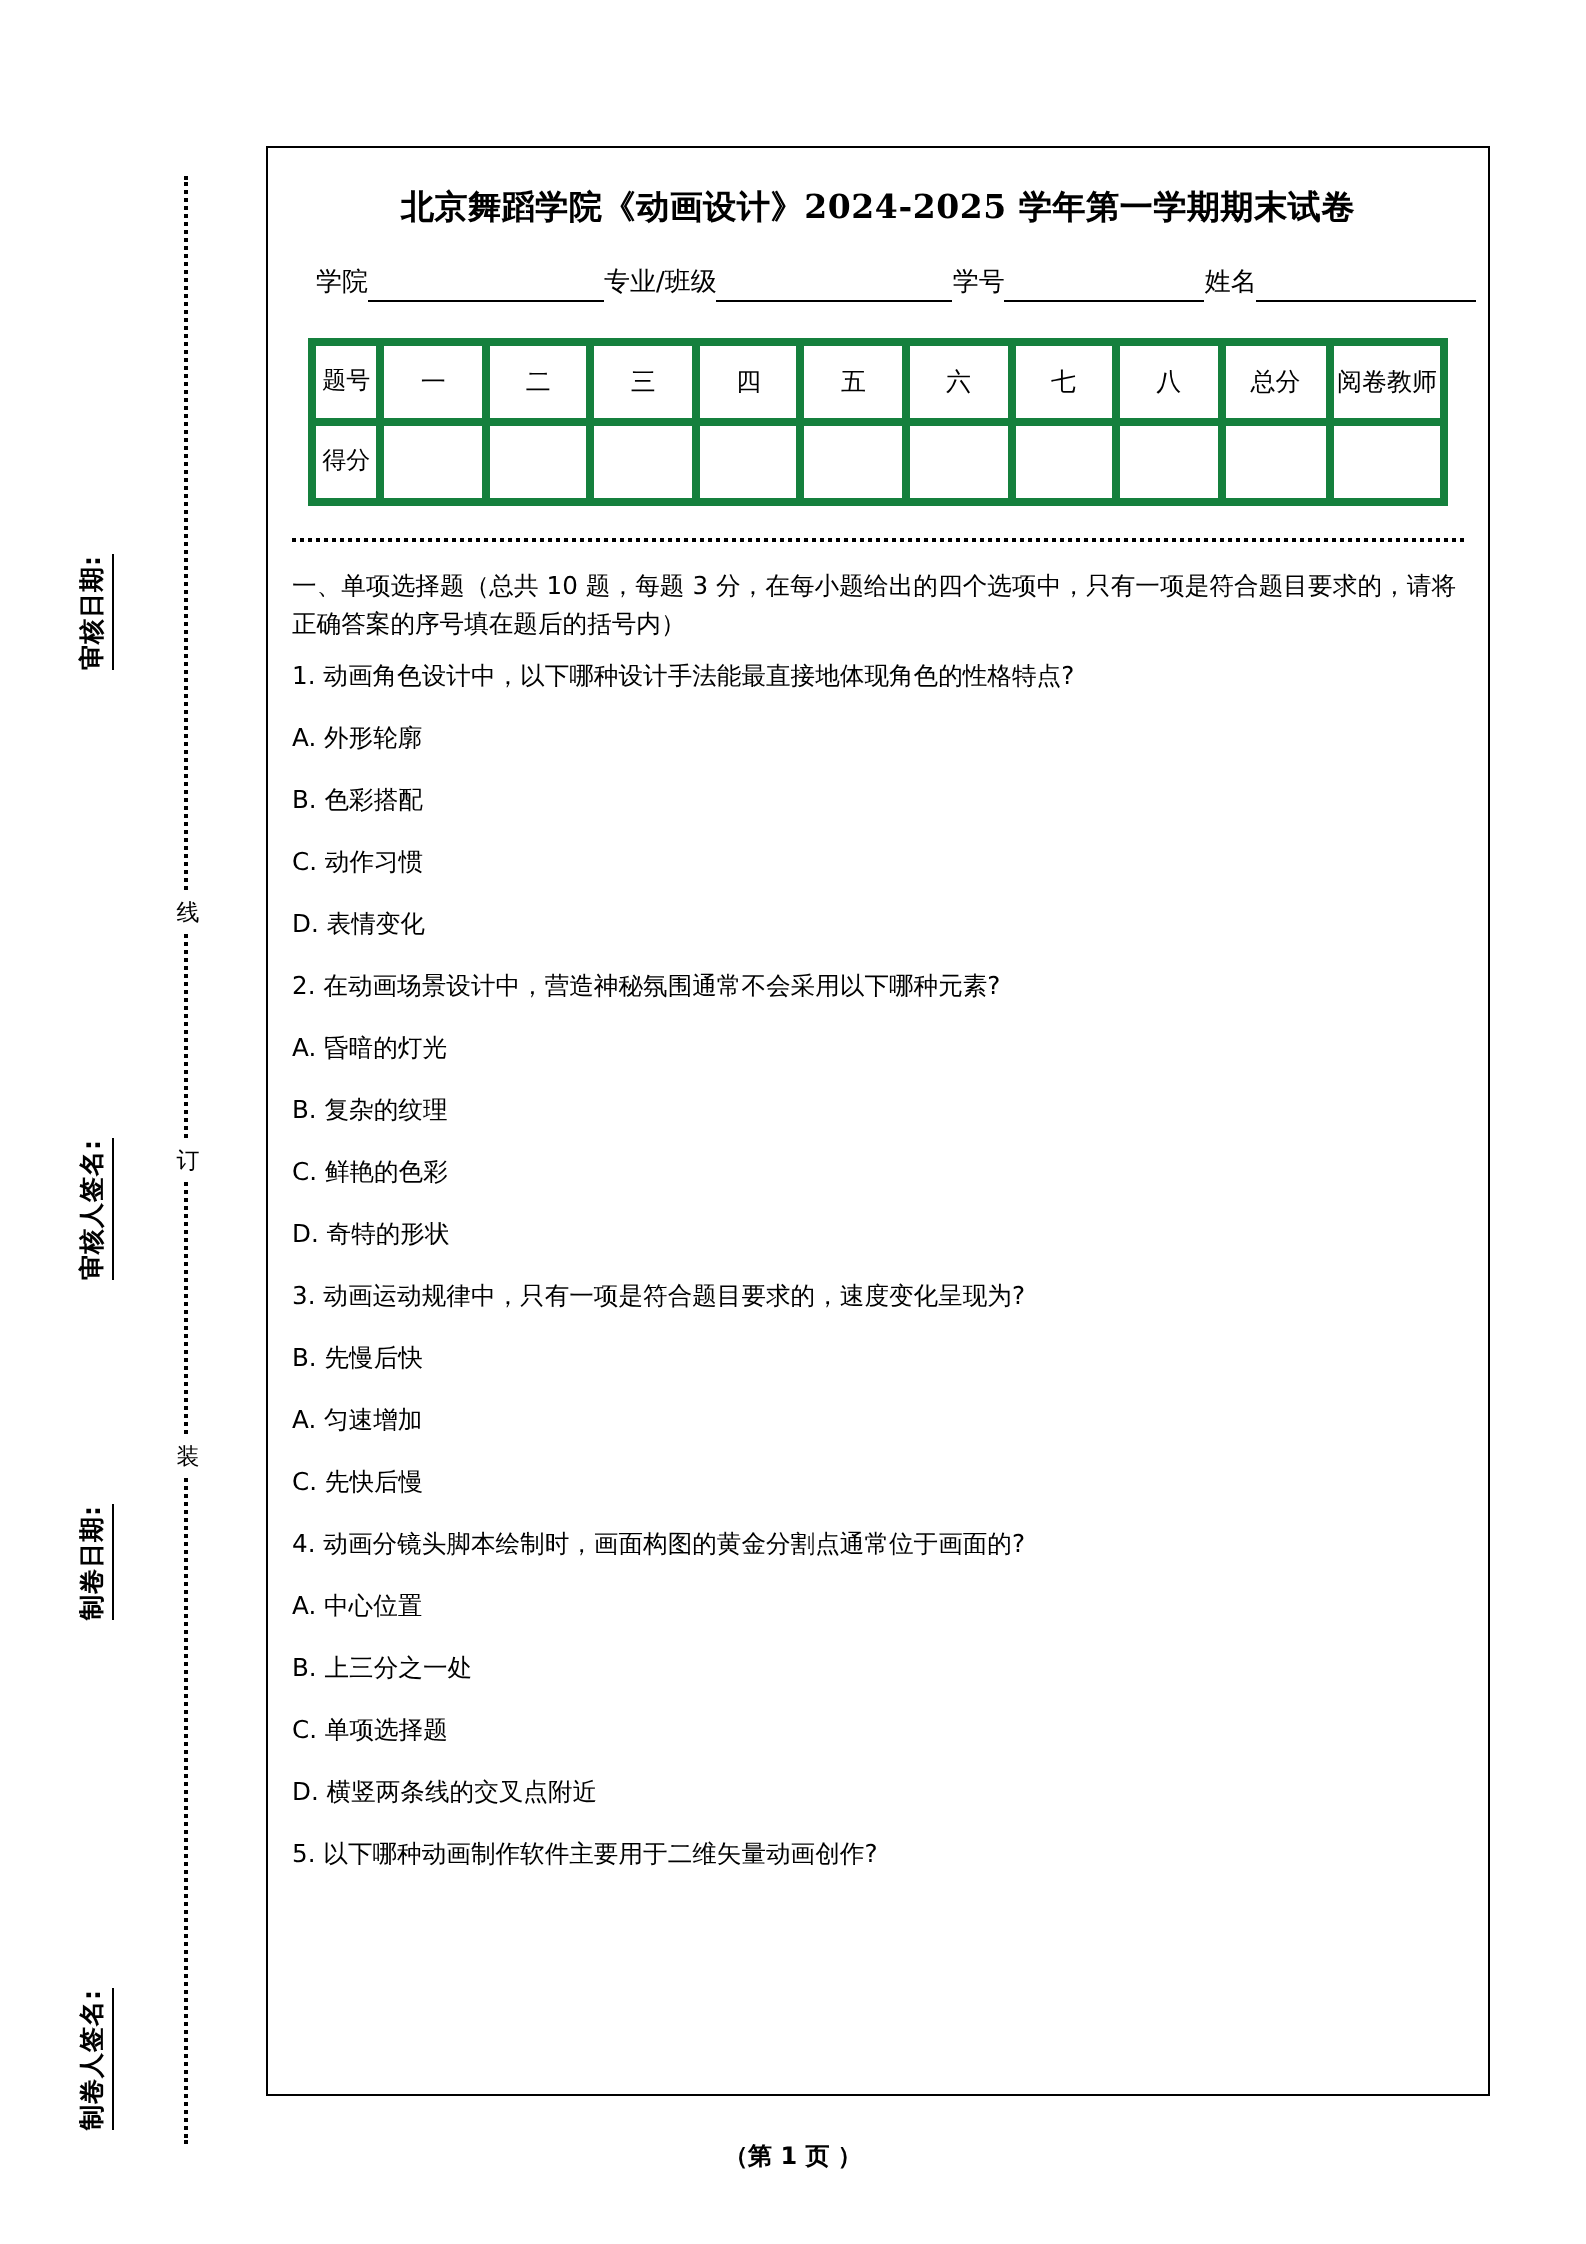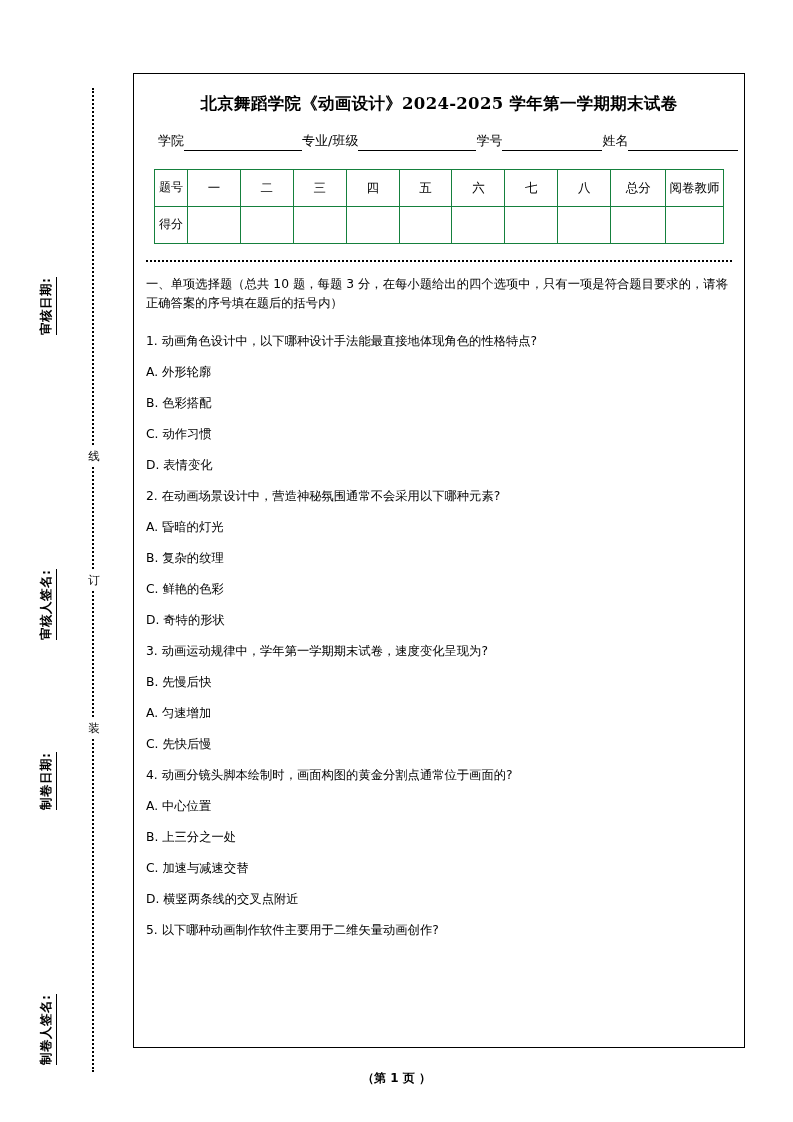--- a/index.html
+++ b/index.html
@@ -96,21 +96,21 @@
   .b4 { width: 110px; }
 
   
   #score-table {
     margin: 18px auto 0 auto;
     border-collapse: collapse;
     width: 570px;
     font-family: "DejaVu Sans", "Liberation Sans", sans-serif;
   }
   #score-table td {
-    border: 1px solid #15803d;
+    border: 4px solid #15803d;
     text-align: center;
     vertical-align: middle;
     font-size: 12.5px;
     height: 34px;
   }
   #score-table td.stub { width: 30px; line-height: 1.1; font-size: 12px; }
   #score-table td.num { width: 50px; }
   #score-table td.total { width: 52px; }
   #score-table td.teacher { width: 55px; line-height: 1.15; }
 
@@ -121,21 +121,21 @@
   }
 
   
   #content {
     margin: 13px 16px 0 12px;
     font-size: 12.3px;
     font-family: "DejaVu Sans", "Liberation Sans", sans-serif;
     line-height: 1.55;
   }
   .section-head {
-    margin-bottom: 14px;
+    margin-bottom: 2px;
     text-align: justify;
   }
   .question {
     margin-bottom: 3px;
     padding-left: 2px;
   }
   .option {
     margin-bottom: 3px;
     padding-left: 17px;
   }
@@ -240,33 +240,33 @@
       <span>2.</span>
       <span>在动画场景设计中，营造神秘氛围通常不会采用以下哪种元素?</span>
     </div>
     <div class="option oline">A. 昏暗的灯光</div>
     <div class="option oline">B. 复杂的纹理</div>
     <div class="option oline">C. 鲜艳的色彩</div>
     <div class="option oline">D. 奇特的形状</div>
 
     <div class="question qline">
       <span>3.</span>
-      <span>动画运动规律中，学年第一学期期末试卷，速度变化呈现为?</span>
+      <span>动画运动规律中，只有一项是符合题目要求的，速度变化呈现为?</span>
     </div>
     <div class="option oline">B. 先慢后快</div>
     <div class="option oline">A. 匀速增加</div>
     <div class="option oline">C. 先快后慢</div>
 
     <div class="question qline">
       <span>4.</span>
       <span>动画分镜头脚本绘制时，画面构图的黄金分割点通常位于画面的?</span>
     </div>
     <div class="option oline">A. 中心位置</div>
     <div class="option oline">B. 上三分之一处</div>
-    <div class="option oline">C. 加速与减速交替</div>
+    <div class="option oline">C. 单项选择题</div>
     <div class="option oline">D. 横竖两条线的交叉点附近</div>
 
     <div class="question qline">
       <span>5.</span>
       <span>以下哪种动画制作软件主要用于二维矢量动画创作?</span>
     </div>
 
   </div>
 </div>
 

